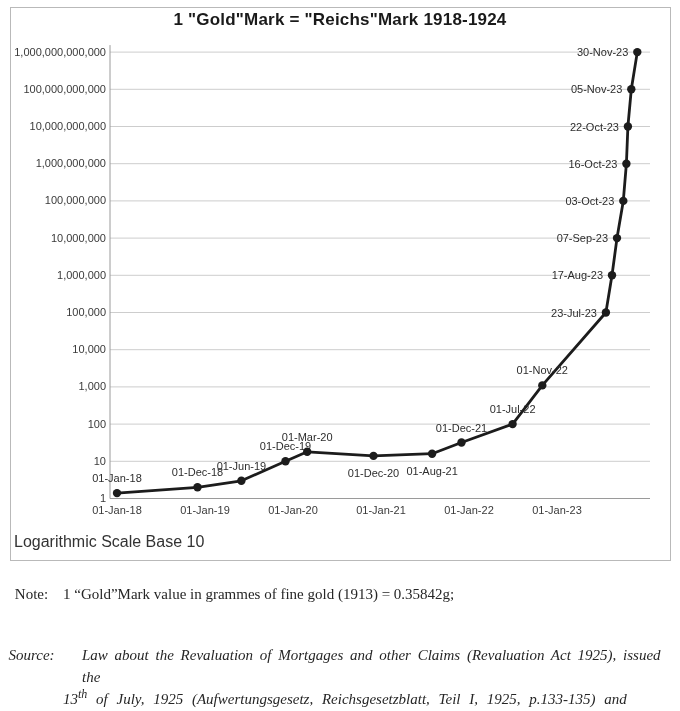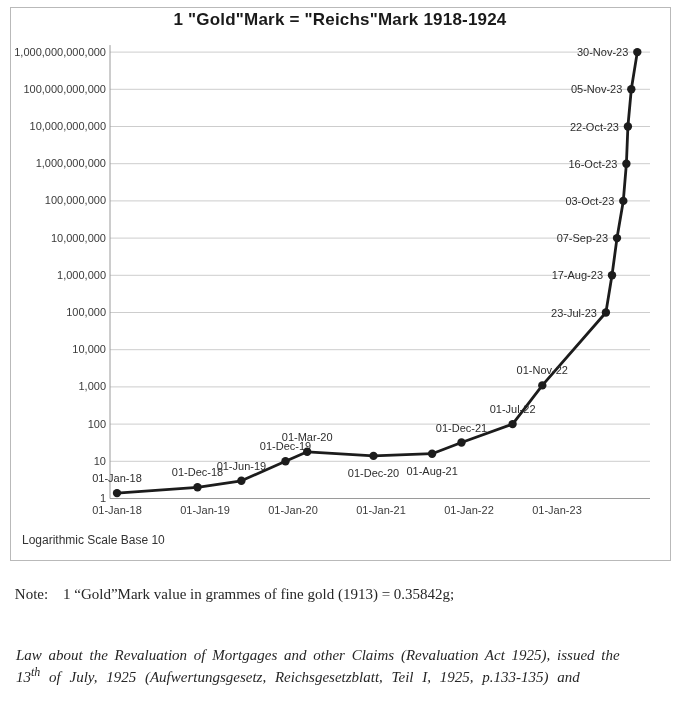--- a/index.html
+++ b/index.html
@@ -12,36 +12,36 @@
     border:1px solid #b9b9b9;background:#ffffff;box-sizing:border-box;
   }
   .chart-title{
     position:absolute;left:0;top:10px;width:680px;text-align:center;
     font-size:17px;font-weight:bold;color:#1a1a1a;letter-spacing:0.2px;
   }
   #chart-svg{position:absolute;left:0;top:0;}
   .tick{font-family:"Liberation Sans",sans-serif;font-size:11px;fill:#3a3a3a;}
   .plabel{font-family:"Liberation Sans",sans-serif;font-size:11px;fill:#2d2d2d;}
   .scale-note{
-    position:absolute;left:22px;top:533px;font-size:12px;color:#333333;
+    position:absolute;left:14px;top:533px;font-size:16px;color:#333333;
   }
   .footer-block{
     position:absolute;left:8px;display:flex;
     font-family:"Liberation Serif",serif;color:#262626;
   }
   .note-block{top:584px;}
   .source-block{top:644px;}
   .footer-label{
     width:47px;flex:0 0 47px;font-size:15px;line-height:21px;text-align:center;
   }
   .footer-text{margin-left:8px;font-size:15px;line-height:21px;}
   .source-block .footer-label,.source-block .footer-text{
     font-style:italic;line-height:22px;
   }
-  .source-line-1{word-spacing:3px;}
+  .source-line-1{word-spacing:3px;margin-left:19px;}
   .source-line-2{word-spacing:5px;}
   sup{font-size:12px;line-height:0;}
 </style>
 </head>
 <body>
 
 <div class="page">
 
   <div class="chart-frame"></div>
 
@@ -123,19 +123,20 @@
   <div class="scale-note">Logarithmic Scale Base 10</div>
 
   <div class="footer-block note-block">
     <div class="footer-label">Note:</div>
     <div class="footer-text">
       <div>1 “Gold”Mark value in grammes of fine gold (1913) = 0.35842g;</div>
     </div>
   </div>
 
   <div class="footer-block source-block">
+    <div class="footer-label">Source:</div>
     <div class="footer-text">
       <div class="source-line-1">Law about the Revaluation of Mortgages and other Claims (Revaluation Act 1925), issued the</div>
       <div class="source-line-2"><span>13</span><sup>th</sup><span> of July, 1925 (Aufwertungsgesetz, Reichsgesetzblatt, Teil I, 1925, p.133-135) and</span></div>
     </div>
   </div>
 
 </div>
 
 </body></html>

